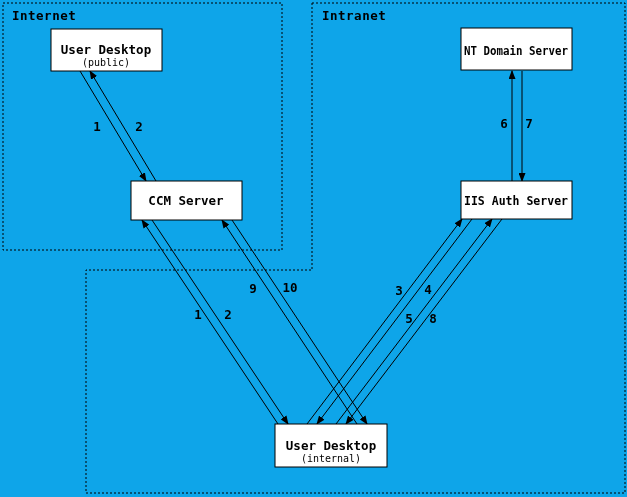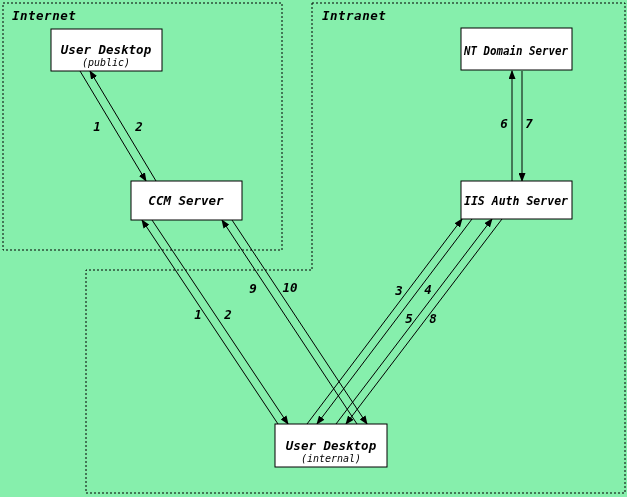--- a/index.html
+++ b/index.html
@@ -4,23 +4,22 @@
 <style>
   html, body {
     margin: 0;
     padding: 0;
     background: #ffffff;
   }
   #stage {
     position: relative;
     width: 627px;
     height: 497px;
-    background: #86efac;
+    background: #0ea5e9;
     overflow: hidden;
-    font-style: italic;
   }
   svg text {
     font-family: "DejaVu Sans Mono", "Liberation Mono", monospace;
     fill: #000000;
   }
   .zone-label {
     font-size: 12.5px;
     font-weight: bold;
     letter-spacing: 0.5px;
   }

